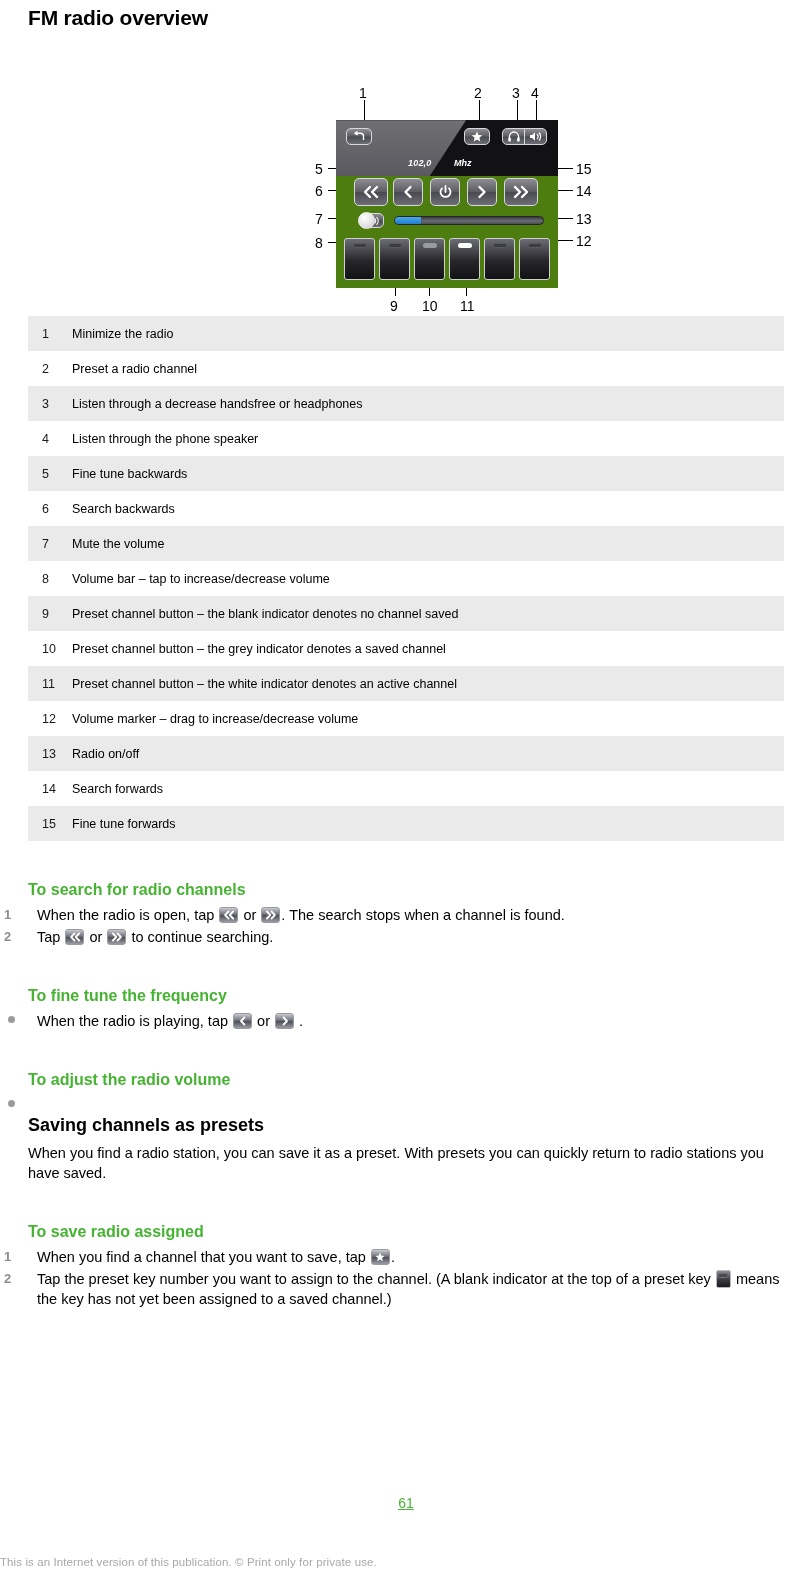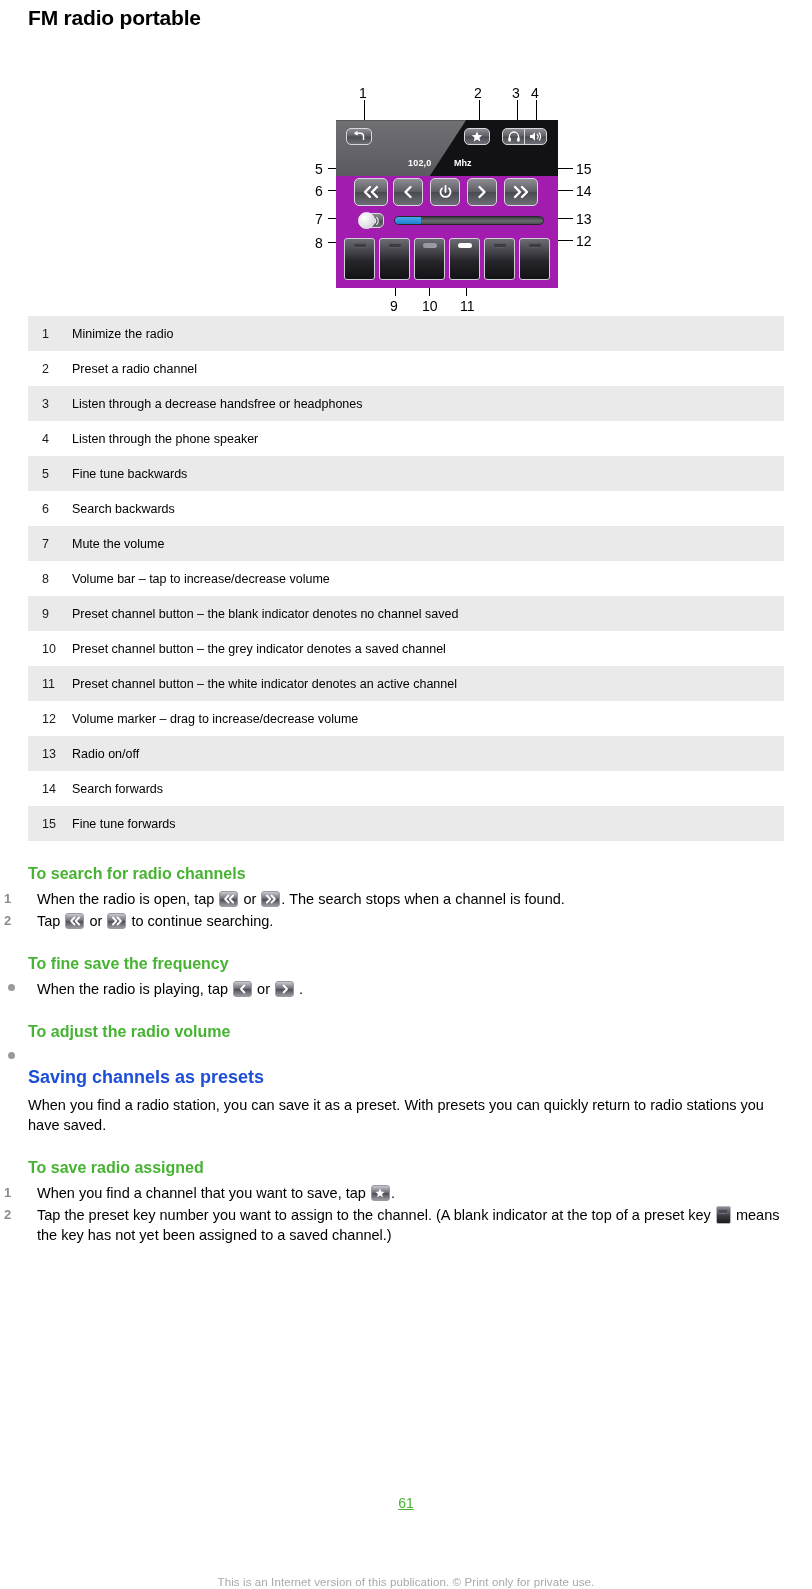--- a/index.html
+++ b/index.html
@@ -53,22 +53,23 @@
   .lead.v { width: 1px; }
   .lead.h { height: 1px; }
 
   
   .device {
     position: absolute;
     left: 308px;
     top: 82px;
     width: 222px;
     height: 168px;
-    background: #a21caf;
+    background: #4d7c0f;
     overflow: hidden;
+    font-style: italic;
   }
   
   .dev-top {
     position: absolute;
     left: 0; top: 0;
     width: 222px; height: 56px;
     background: #121215;
     overflow: hidden;
   }
   .dev-top::before {
@@ -197,24 +198,24 @@
     padding-left: 14px;
     color: #1a1a1a;
   }
   .ref-table td.desc { padding-right: 10px; }
 
   
   .h-green {
     color: #46b332;
     font-size: 16px;
     font-weight: bold;
-    margin: 24px 0 6px 0;
+    margin: 40px 0 6px 0;
   }
   .h-black {
-    color: #1d4ed8;
+    color: #000000;
     font-size: 18px;
     font-weight: bold;
     margin: 26px 0 7px 0;
   }
   p.body {
     font-size: 14.5px;
     line-height: 1.38;
     margin: 0 0 2px 0;
   }
 
@@ -292,33 +293,31 @@
     top: 1495px;
     text-align: center;
     color: #46b332;
     font-size: 14px;
     text-decoration: underline;
   }
   .footer-note {
     position: absolute;
     left: 0; right: 0;
     top: 1556px;
-    text-align: center;
     color: #a8a8a8;
     font-size: 11.5px;
     letter-spacing: 0.1px;
-    margin-top: 20px;
   }
 </style>
 </head>
 <body>
 
 <div class="page">
 
-  <h1 class="page-title">FM radio portable</h1>
+  <h1 class="page-title">FM radio overview</h1>
 
   <div class="figure-wrap">
     <div class="figure">
 
       <div class="callout" style="left:331px; top:48px;">1</div>
       <div class="callout" style="left:446px; top:48px;">2</div>
       <div class="callout" style="left:484px; top:48px;">3</div>
       <div class="callout" style="left:503px; top:48px;">4</div>
 
       <div class="lead v" style="left:336px; top:62px; height:28px;"></div>
@@ -582,21 +581,21 @@
       <span class="ico">
         <svg width="13" height="10" viewBox="0 0 13 10">
             <path d="M2.4 1.5 L5.8 5 L2.4 8.5" fill="none" stroke="#fff" stroke-width="1.8" stroke-linecap="round" stroke-linejoin="round"></path>
             <path d="M7 1.5 L10.4 5 L7 8.5" fill="none" stroke="#fff" stroke-width="1.8" stroke-linecap="round" stroke-linejoin="round"></path>
           </svg>
       </span>
       <span>to continue searching.</span>
     </li>
   </ol>
 
-  <h2 class="h-green">To fine save the frequency</h2>
+  <h2 class="h-green">To fine tune the frequency</h2>
   <ul class="bullets indent">
     <li>
       <span class="marker"></span>
       <span>When the radio is playing, tap</span>
       <span class="ico">
         <svg width="10" height="10" viewBox="0 0 10 10">
             <path d="M6.4 1.5 L3 5 L6.4 8.5" fill="none" stroke="#fff" stroke-width="1.8" stroke-linecap="round" stroke-linejoin="round"></path>
           </svg>
       </span>
       <span>or</span>

